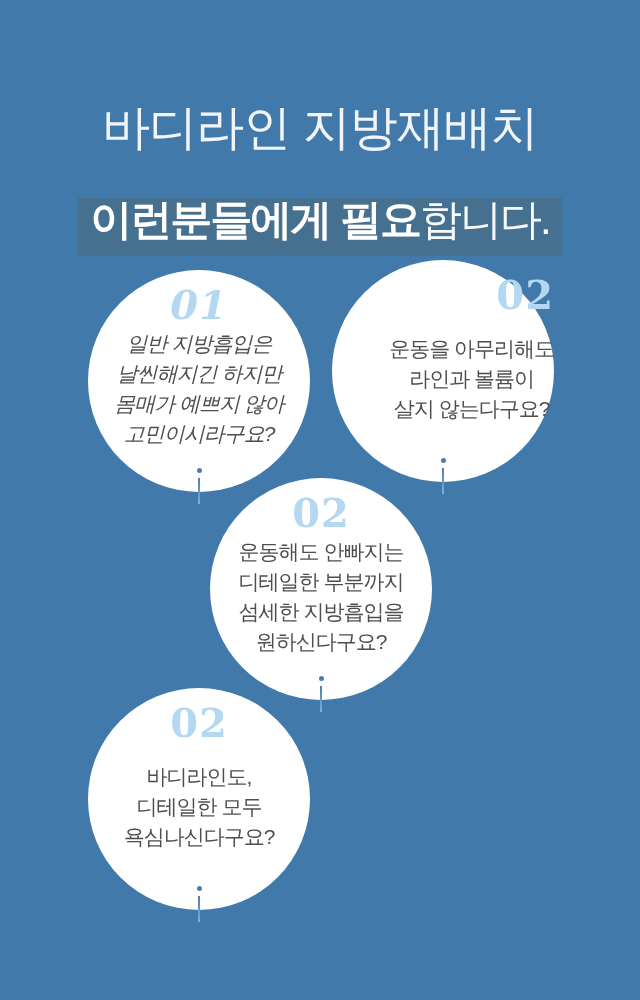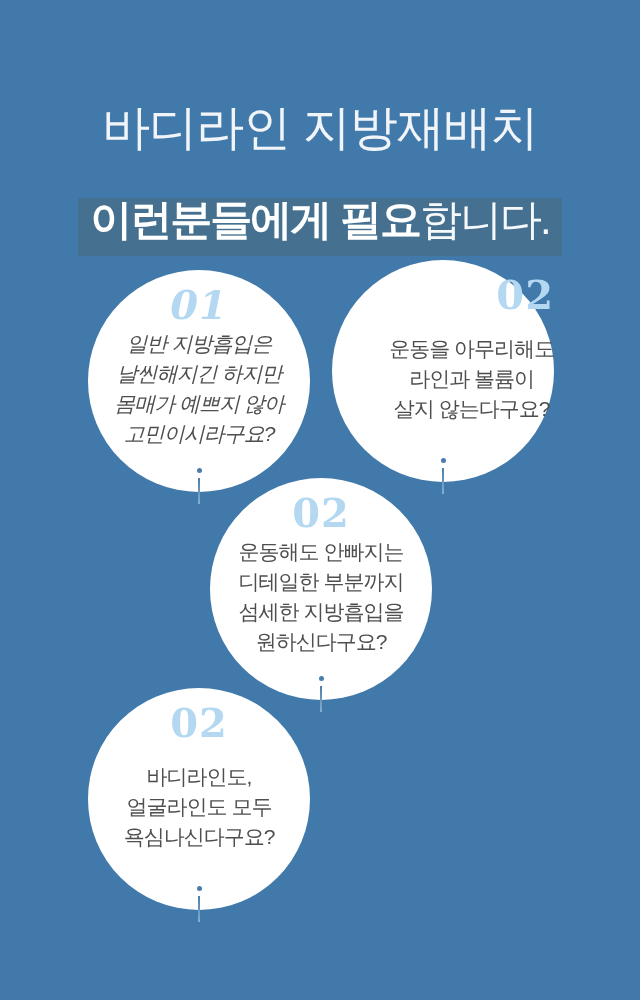--- a/index.html
+++ b/index.html
@@ -120,20 +120,20 @@
 디테일한 부분까지
 섬세한 지방흡입을
 원하신다구요?</div>
     <div class="dot"></div>
     <div class="tail"></div>
   </div>
 
   <div class="circle c4">
     <div class="num">02</div>
     <div class="txt">바디라인도,
-얼굴라인도 모두
+디테일한 모두
 욕심나신다구요?</div>
     <div class="dot"></div>
     <div class="tail"></div>
   </div>
 
 
 </div>
 
 </body></html>

